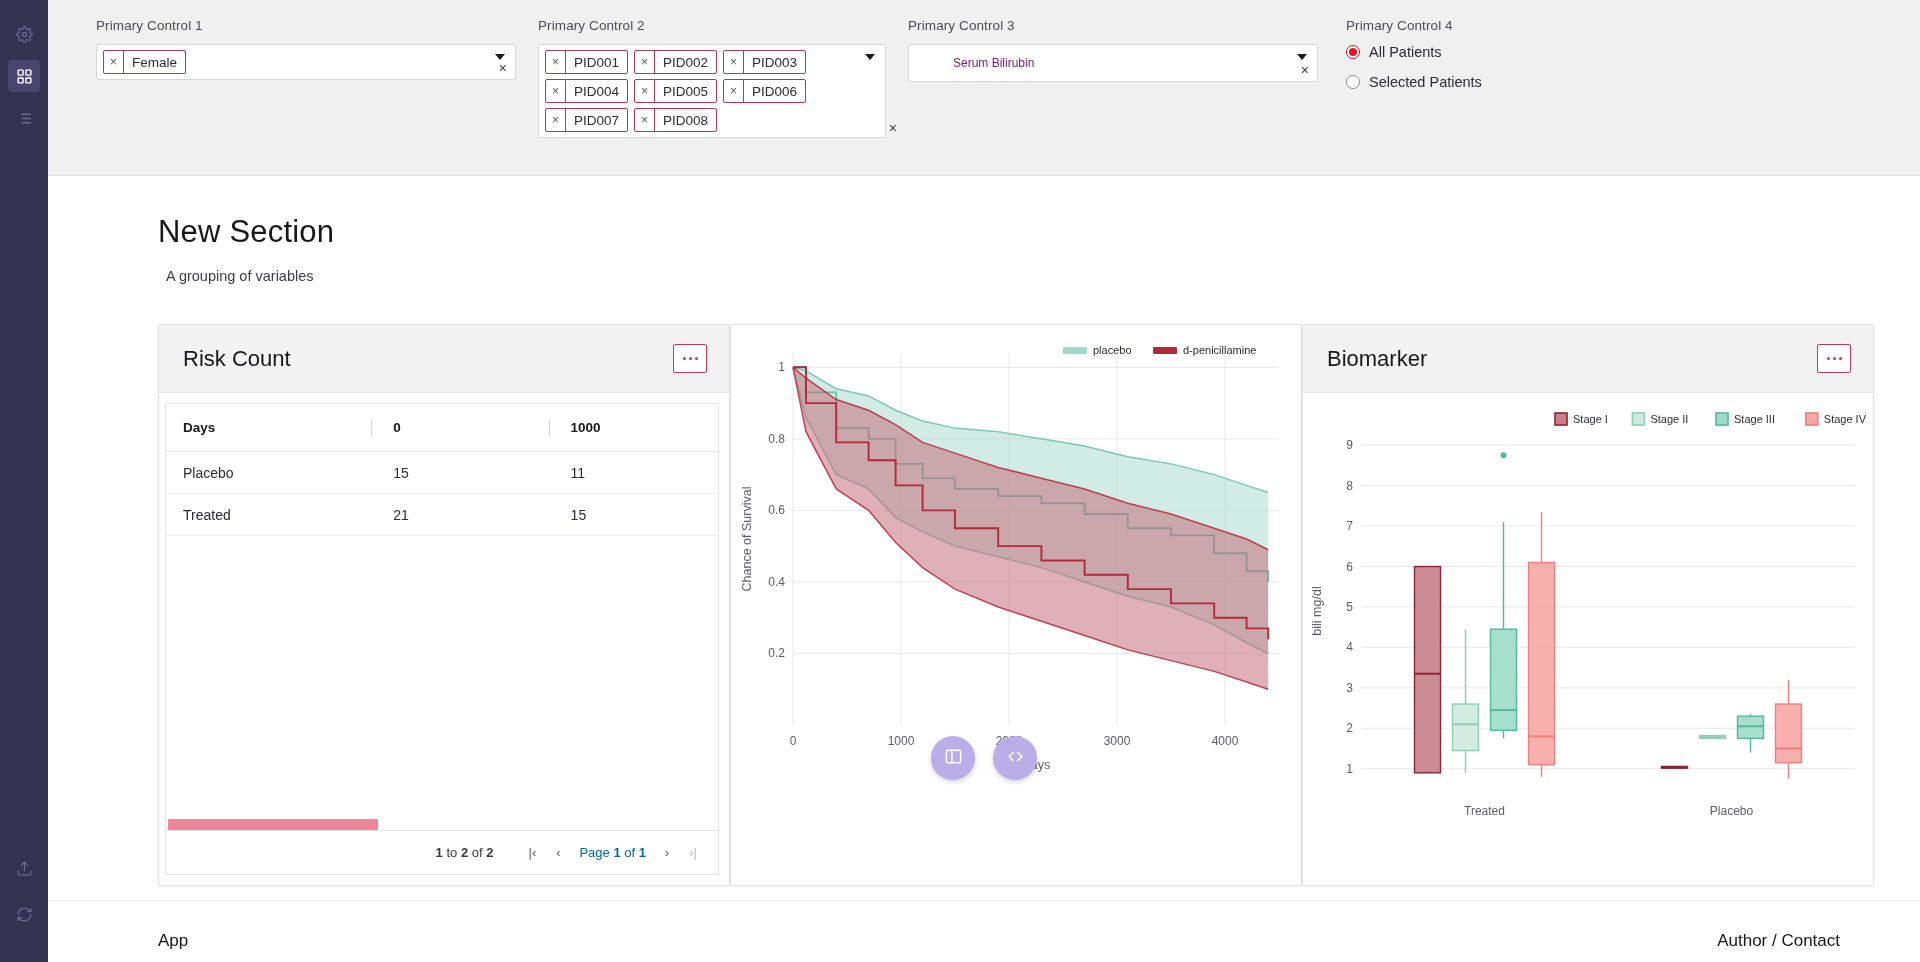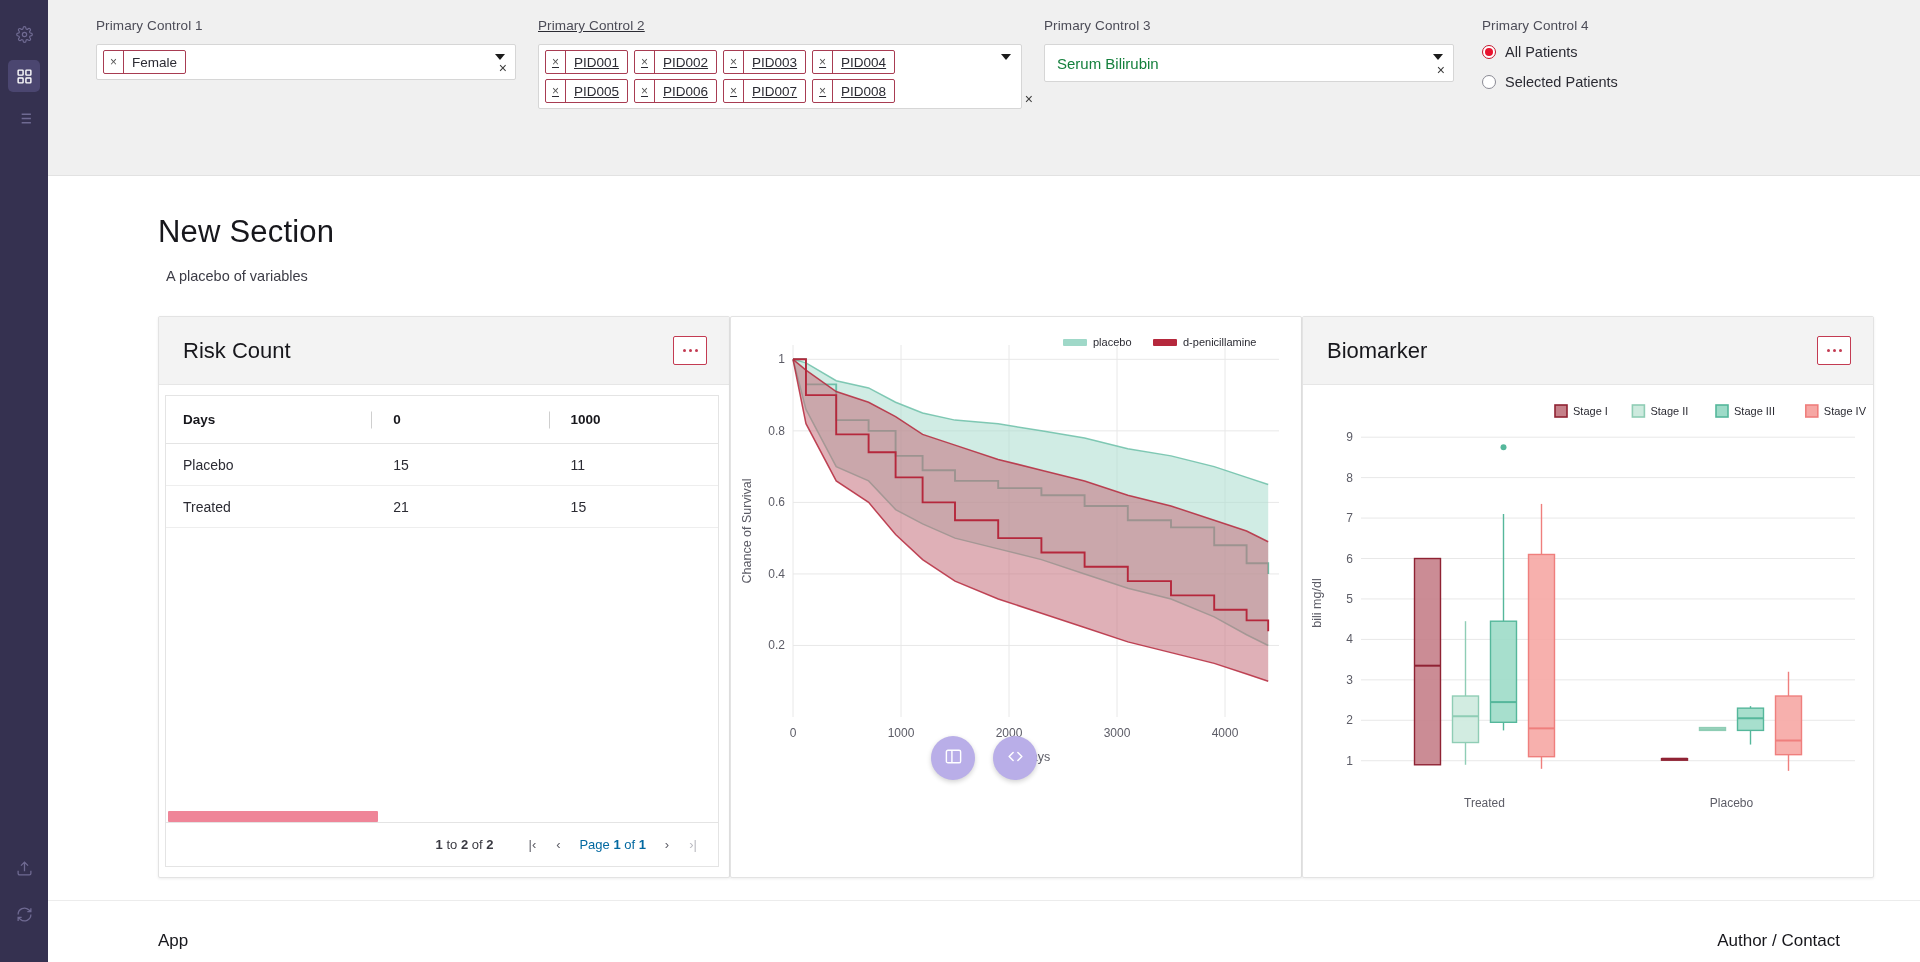--- a/index.html
+++ b/index.html
@@ -36,21 +36,21 @@
   .controlbar {
     background: #f0f0f0; border-bottom: 1px solid #e2e2e2;
     height: 176px; padding: 18px 0 0 0; position: relative;
     display: flex; align-items: flex-start;
   }
   .ctrl { position: relative; }
   .ctrl-label {
     font-size: 13.5px; color: #4c4c57; margin-bottom: 11px; letter-spacing: .1px;
   }
   .ctrl1 { margin-left: 48px; width: 420px; }
-  .ctrl2 { margin-left: 22px; width: 484px; text-decoration: underline; }
+  .ctrl2 { margin-left: 22px; width: 348px; }
   .ctrl3 { margin-left: 22px; width: 410px; }
   .ctrl4 { margin-left: 28px; width: 300px; }
 
   .select-box {
     background: #fff; border: 1px solid #d6d6d6; border-radius: 2px;
     min-height: 36px; position: relative; padding: 5px 44px 5px 6px;
     display: flex; flex-wrap: wrap; gap: 5px 6px;
   }
   .select-box.tall { min-height: 64px; }
   .chip {
@@ -70,21 +70,21 @@
     border-left: 5px solid transparent; border-right: 5px solid transparent;
     border-top: 6px solid #1b1b1b;
   }
   .clear-x {
     position: absolute; right: 8px; bottom: 4px; font-size: 14px;
     color: #3a3a3a; line-height: 1; cursor: pointer;
   }
   .clear-x.outside { right: -12px; bottom: 2px; }
   .sel-value {
     display: flex; align-items: center; height: 30px; padding-left: 6px;
-    font-size: 15px; color: #15803d;
+    font-size: 12px; color: #701a75; margin-left: 32px;
   }
   .ctrl3 .select-box { min-height: 38px; padding: 3px 44px 3px 6px; }
 
   .radio-row { display: flex; align-items: center; margin-bottom: 14px; }
   .radio {
     width: 14px; height: 14px; border-radius: 50%;
     border: 1.6px solid #8a8a94; margin-right: 9px; position: relative;
     background: #fff; flex: 0 0 14px;
   }
   .radio.on { border-color: #c4162c; }
@@ -94,21 +94,21 @@
     transform: translate(-50%, -50%);
   }
   .radio-label { font-size: 14.5px; color: #2b2b33; }
 
   
   .section { padding: 38px 0 0 0; }
   .section-title { font-size: 31px; font-weight: 400; color: #17171c;
     margin-left: 110px; letter-spacing: .2px; }
   .section-sub { font-size: 14.5px; color: #3c3c46; margin: 18px 0 0 118px; }
 
-  .panels { display: flex; margin: 32px 0 0 110px; }
+  .panels { display: flex; margin: 40px 0 0 110px; }
   .panel {
     width: 572px; height: 562px; background: #fff;
     border: 1px solid #e3e3e3; border-radius: 2px;
     box-shadow: 0 1px 3px rgba(0,0,0,.07); display: flex; flex-direction: column;
   }
   .panel-head {
     height: 68px; background: #f3f3f3; border-bottom: 1px solid #e6e6e6;
     display: flex; align-items: center; justify-content: space-between;
     padding: 0 22px 0 24px; flex: 0 0 68px;
   }
@@ -325,21 +325,21 @@
         </div>
         <div class="radio-row">
           <span class="radio"></span>
           <span class="radio-label">Selected Patients</span>
         </div>
       </div>
     </div>
 
     <div class="section">
       <div class="section-title">New Section</div>
-      <div class="section-sub">A placebo of variables</div>
+      <div class="section-sub">A grouping of variables</div>
 
       <div class="panels">
 
         <div class="panel">
           <div class="panel-head">
             <div class="panel-title">Risk Count</div>
             <div class="kebab">
               <i></i>
               <i></i>
               <i></i>

